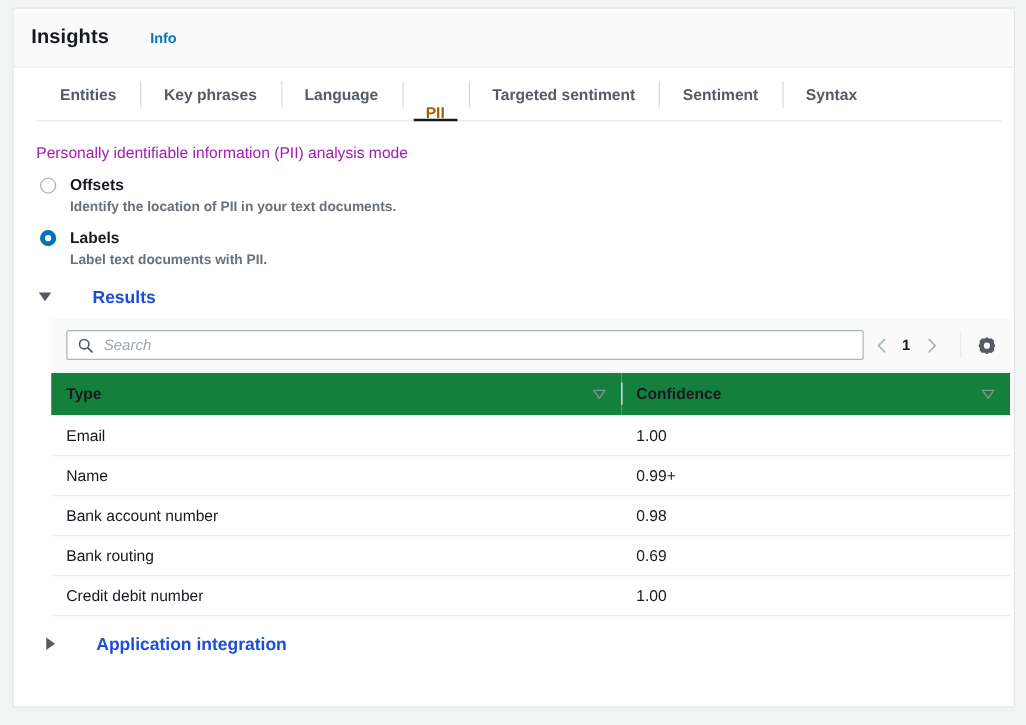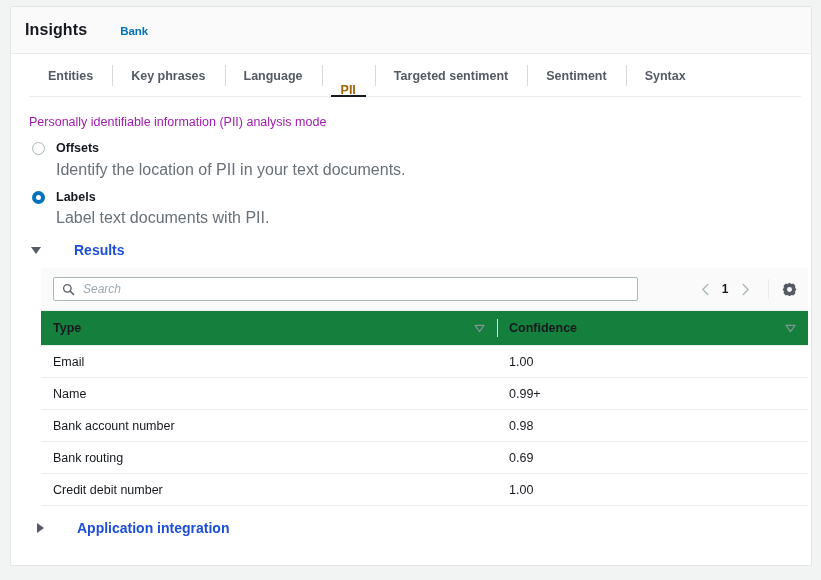--- a/index.html
+++ b/index.html
@@ -150,24 +150,25 @@
     background: #ffffff;
   }
   .radio-text { line-height: 1.32; }
   .radio-title {
     font-size: 12.5px;
     font-weight: bold;
     color: #16191f;
     display: block;
   }
   .radio-desc {
-    font-size: 16px;
+    font-size: 11px;
     color: #687078;
     display: block;
     margin-top: 2px;
+    font-weight: bold;
   }
 
   
   .expander {
     display: flex;
     align-items: center;
     margin: 14px 0 10px 2px;
     cursor: pointer;
     user-select: none;
   }
@@ -203,21 +204,21 @@
   .table-toolbar {
     height: 42px;
     display: flex;
     align-items: center;
     background: #fafafa;
     padding: 0 0 0 12px;
     box-sizing: border-box;
   }
   .search-box {
     flex: 0 0 auto;
-    width: 585px;
+    width: 638px;
     height: 24px;
     border: 1px solid #aab7b8;
     border-radius: 2px;
     background: #ffffff;
     display: flex;
     align-items: center;
     padding: 0 8px;
     box-sizing: border-box;
     cursor: text;
   }
@@ -329,21 +330,21 @@
 </style>
 </head>
 <body>
 
 <div class="page">
 
   <div class="card">
 
     <div class="card-header">
       <span class="card-title">Insights</span>
-      <span class="info-link">Bank</span>
+      <span class="info-link">Info</span>
     </div>
 
     <div class="tabs">
       <div class="tab">
         <span>Entities</span>
       </div>
       <div class="tab">
         <span>Key phrases</span>
       </div>
       <div class="tab">

